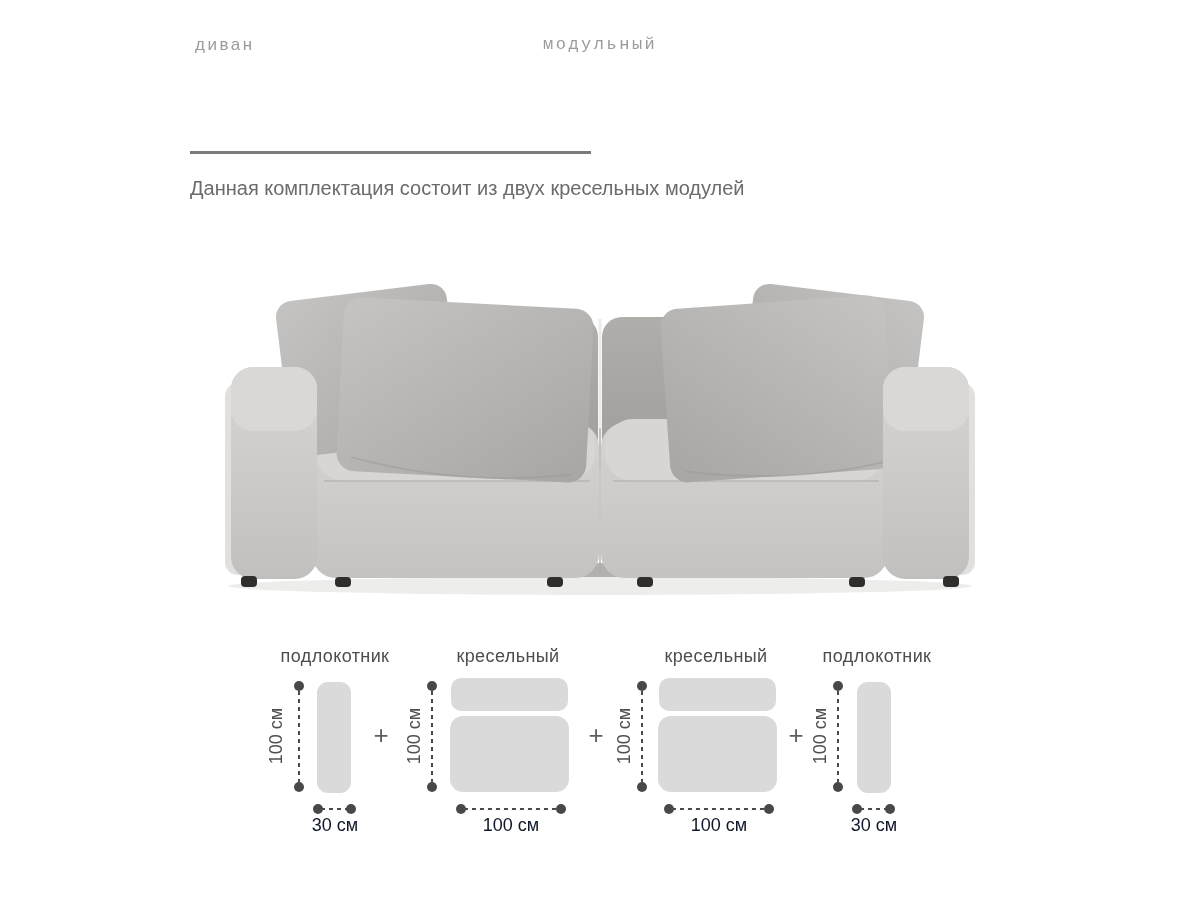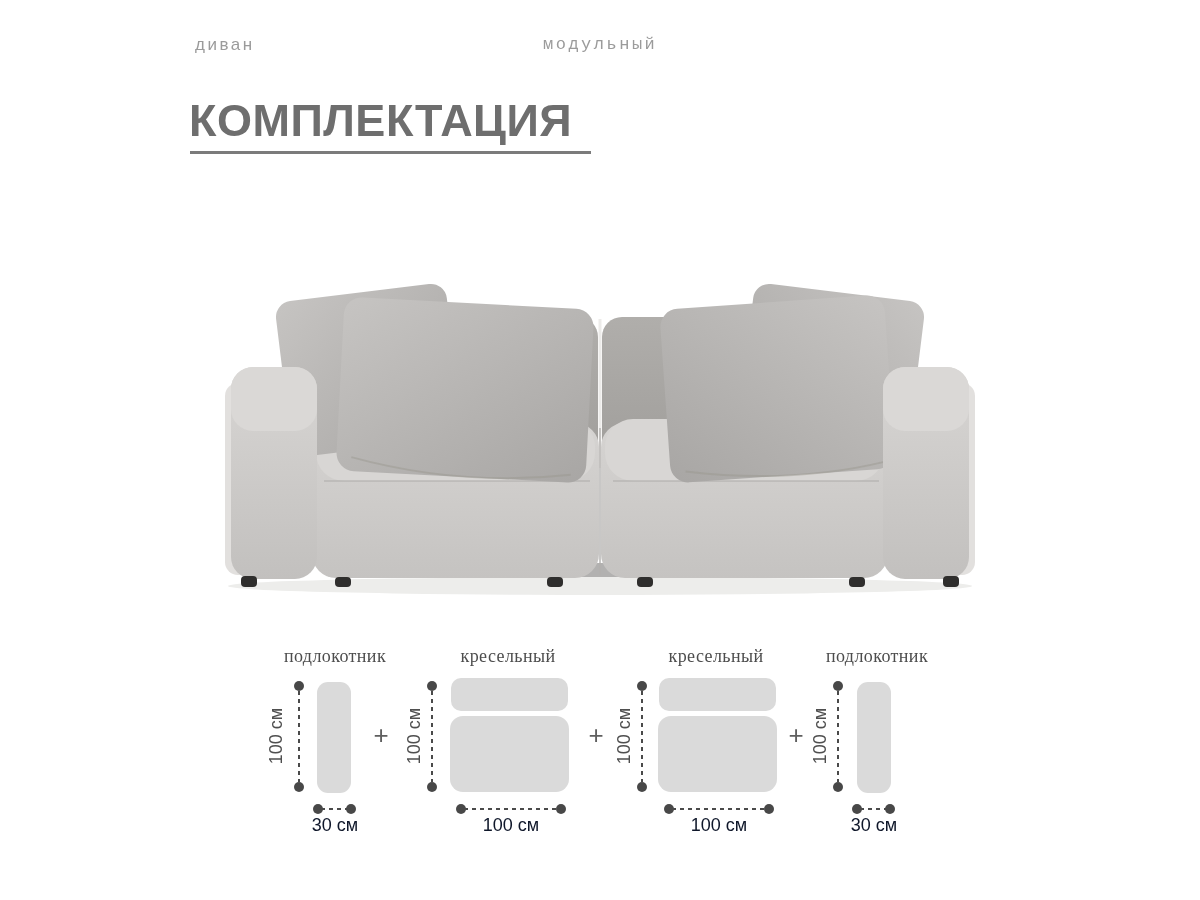--- a/index.html
+++ b/index.html
@@ -23,21 +23,21 @@
   .title-divider { height: 3px; background: #7b7b7b; }
 
   .desc-line {
     font-size: 20px; color: #6b6b6b; line-height: 31px; white-space: nowrap;
   }
 
   
   .module-group { position: absolute; }
   .module-label {
     position: absolute; text-align: center; font-size: 18px; color: #4d4d4d;
-    letter-spacing: 0.4px; white-space: nowrap; font-family: Liberation Serif, serif;
+    letter-spacing: 0.4px; white-space: nowrap;
   }
   .shape {
     position: absolute; background: #dadada; border-radius: 11px;
   }
   .dot {
     position: absolute; width: 10px; height: 10px; border-radius: 50%;
     background: #484848;
   }
   .dash-v {
     position: absolute; width: 2px;
@@ -62,22 +62,22 @@
   }
 </style>
 </head>
 <body>
 
 <div id="canvas">
 
   <div class="abs top-label" style="left:195px; top:35px;">диван</div>
   <div class="abs top-label" style="left:543px; top:35px;font-family:Liberation Mono, monospace;">модульный</div>
 
-  <div class="abs page-title" style="left:189px; top:97px;">КОМПЛЕКТАЦИЯ</div>
   <div class="abs title-divider" style="left:190px; top:151px; width:401px;"></div>
+  <div class="abs desc-line" style="left:190px; top:173px;">Данная комплектация состоит из двух кресельных модулей</div>
 
   <svg class="abs" style="left:195px; top:283px;" width="810" height="320" viewBox="0 0 810 320">
     <defs>
       <linearGradient id="ga" x1="0" y1="0" x2="0" y2="1">
         <stop offset="0" stop-color="#d8d6d4"></stop>
           <stop offset="1" stop-color="#c2c0be"></stop>
       </linearGradient>
       <linearGradient id="gs" x1="0" y1="0" x2="0" y2="1">
         <stop offset="0" stop-color="#d6d4d2"></stop>
           <stop offset="1" stop-color="#c5c3c1"></stop>

